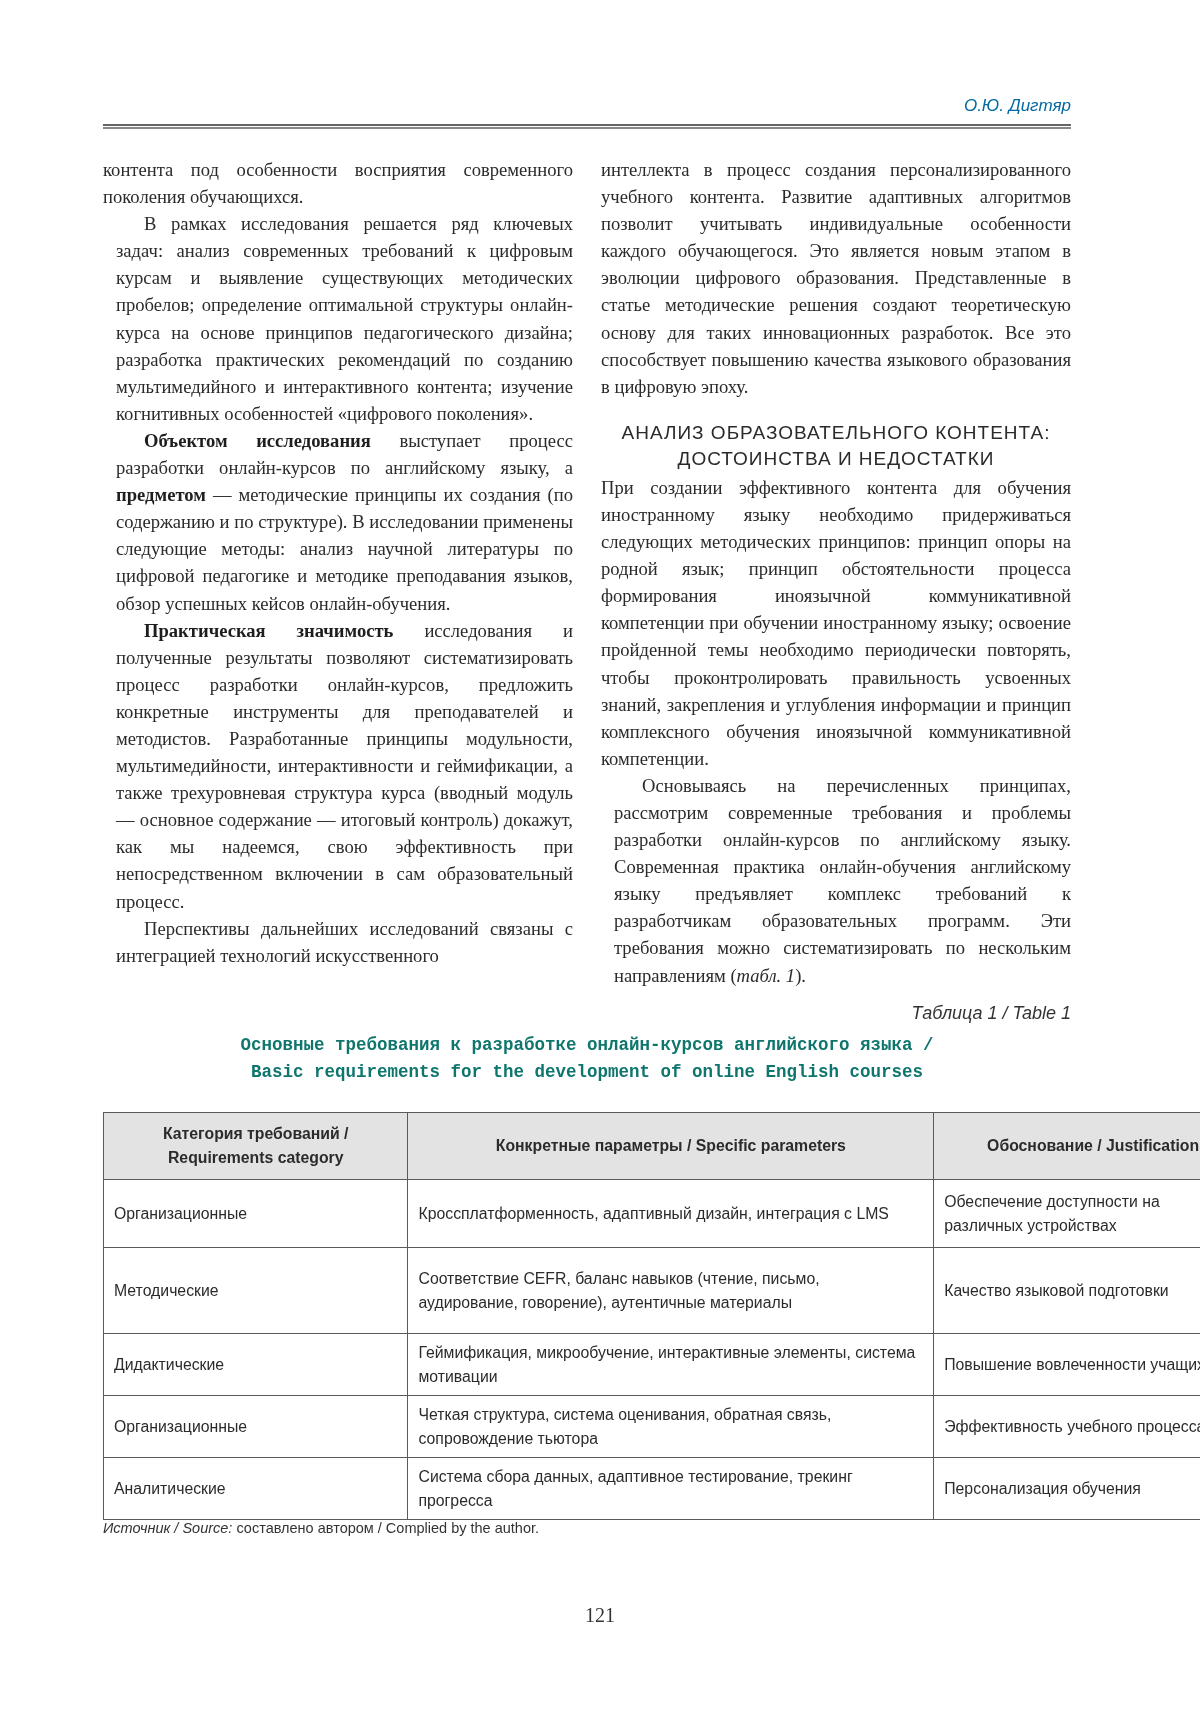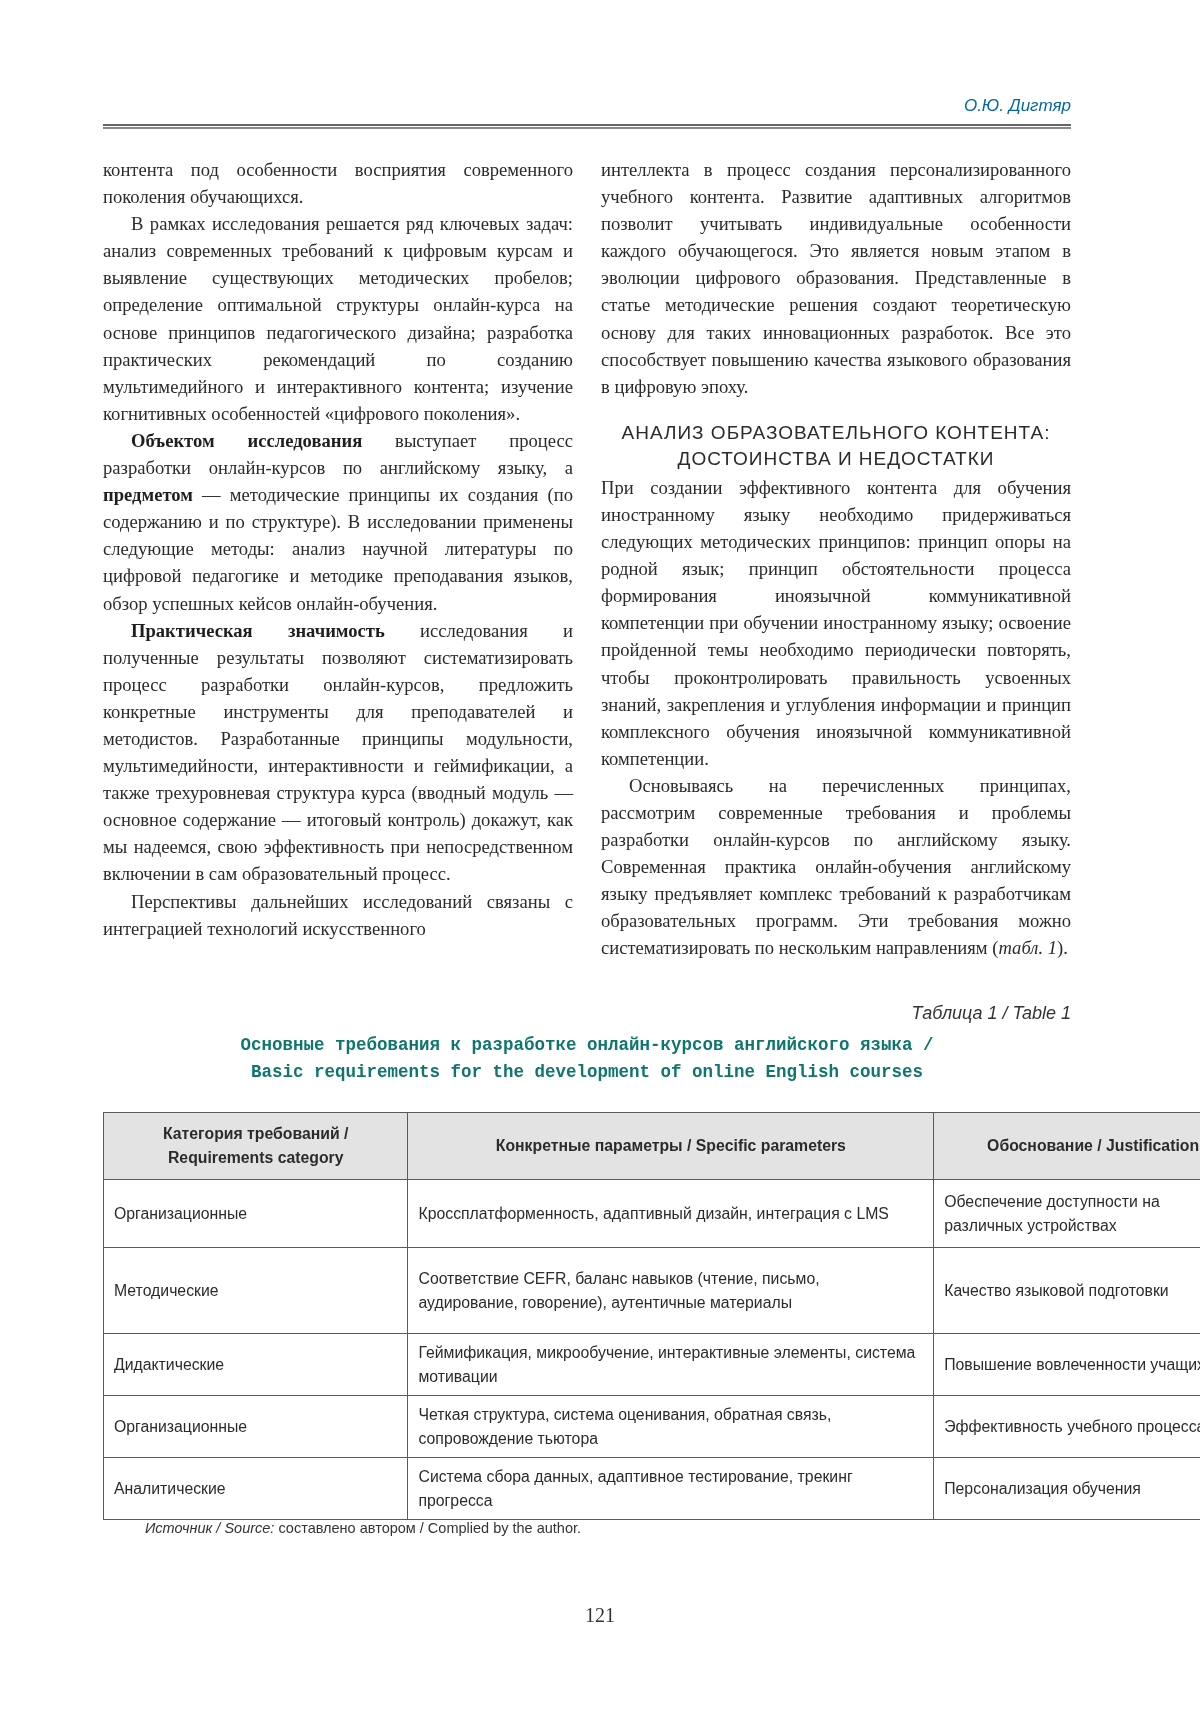--- a/index.html
+++ b/index.html
@@ -12,21 +12,21 @@
     font-size: 17px; color: #0369a1;
   }
   .head-rule { position: absolute; left: 103px; top: 124px; width: 968px; height: 5px;
     border-top: 2px solid #666; border-bottom: 2px solid #888; box-sizing: border-box; }
 
   .col { position: absolute; top: 156px; font-family: "Liberation Serif", serif;
     font-size: 18.6px; line-height: 27.1px; color: #2b2b2b; text-align: justify; }
   .col-left { left: 103px; width: 470px; }
   .col-right { left: 601px; width: 470px; }
   .col p { margin: 0; }
-  .col p.indent { text-indent: 28px; }
+  .col p.indent { text-indent: 28px; margin-left: 13px; }
   .col b { font-weight: bold; color: #1e1e1e; }
   .col i { font-style: italic; }
 
   .section-heading {
     font-family: "Liberation Sans", sans-serif; font-weight: normal; font-size: 19px;
     letter-spacing: 1px; text-align: center; line-height: 26px; margin: 20px 0 2px 0; color: #2a2a2a;
   }
 
   .table-label { position: absolute; left: 103px; top: 1003px; width: 968px; text-align: right;
     font-family: "Liberation Sans", sans-serif; font-style: italic; font-size: 18px; color: #333; }
@@ -36,21 +36,21 @@
   table.req { position: absolute; left: 103px; top: 1112px; width: 1150px; border-collapse: collapse;
     font-family: "Liberation Sans", sans-serif; font-size: 15.8px; color: #2b2b2b; }
   table.req th, table.req td { border: 1.5px solid #5a5a5a; padding: 4px 10px; vertical-align: middle; line-height: 24px; }
   table.req th { background: #e3e3e3; font-weight: bold; font-size: 15.8px; text-align: center; height: 58px; }
   table.req td { text-align: left; }
   table.req col.c1 { width: 256px; }
   table.req col.c2 { width: 442px; }
   table.req col.c3 { width: 268px; }
 
   .source { position: absolute; left: 103px; top: 1520px; font-family: "Liberation Sans", sans-serif;
-    font-size: 14.5px; color: #333; margin-left: 42px; }
+    font-size: 14.5px; color: #333; }
   .source i { font-style: italic; }
 
   .page-number { position: absolute; left: 0; top: 1604px; width: 1200px; text-align: center;
     font-family: "Liberation Serif", serif; font-size: 20px; color: #333; }
 </style>
 </head>
 <body>
 
 <div class="page">
 

